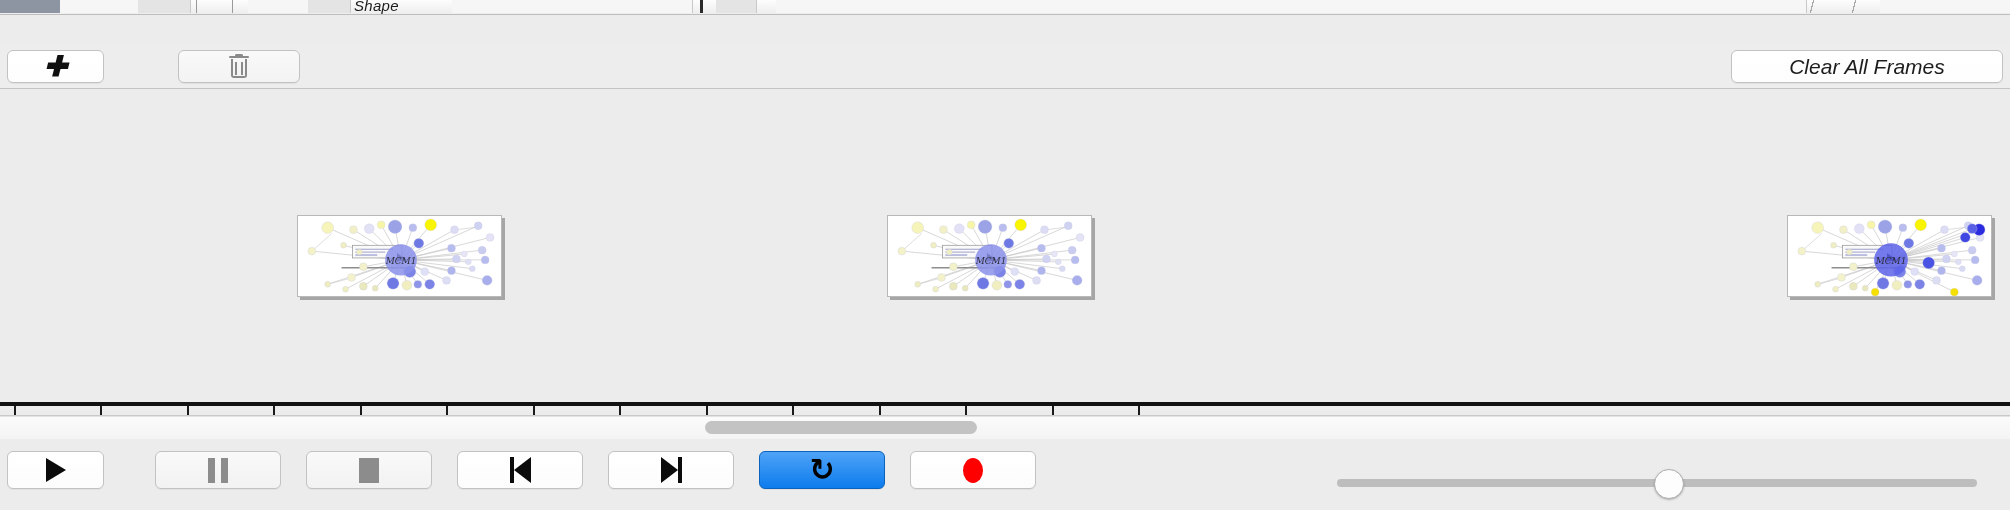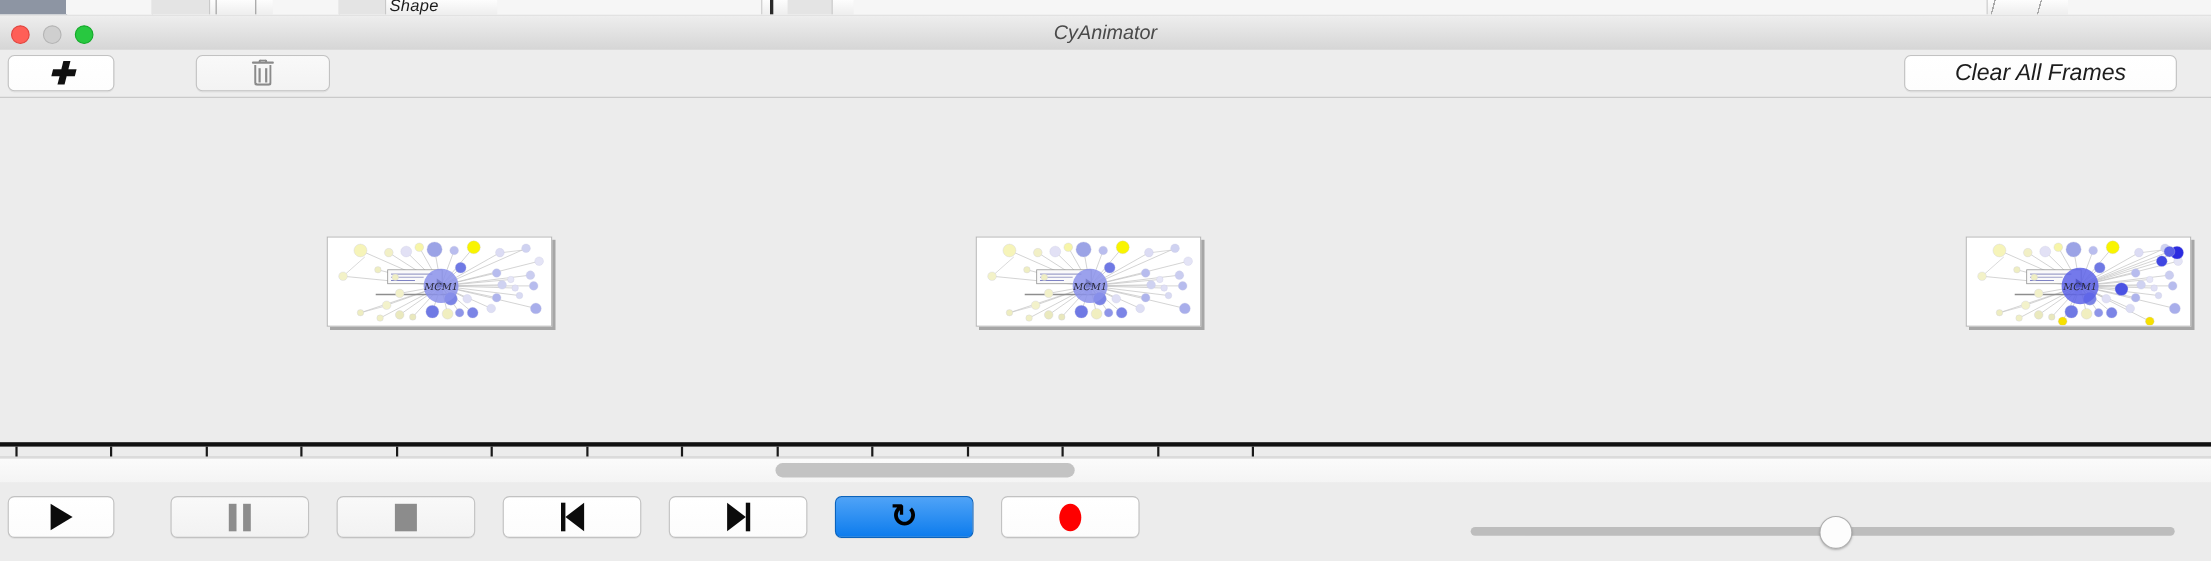--- a/index.html
+++ b/index.html
@@ -39,21 +39,21 @@
   .toolbar{position:absolute;left:0;top:45px;width:2010px;height:43px;
     background:#ededed;border-bottom:1px solid #c4c4c4;}
   .btn{position:absolute;border-radius:6px;border:1px solid #c2c2c2;
     box-shadow:0 1px 0 rgba(0,0,0,.05);
     display:flex;align-items:center;justify-content:center;
     font-size:19px;color:#1d1d1d;box-sizing:border-box;}
   .btn.enabled{background:linear-gradient(#ffffff,#fdfdfd);}
   .btn.disabled{background:linear-gradient(#f9f9f9,#f3f3f3);}
   #add-frame-button{left:7px;top:5px;width:97px;height:33px;}
   #delete-frame-button{left:178px;top:5px;width:122px;height:33px;}
-  #clear-all-frames-button{left:1731px;top:5px;width:248px;height:33px;font-size:21px;}
+  #clear-all-frames-button{left:1731px;top:5px;width:272px;height:33px;font-size:21px;}
   .plus{font-size:28px;font-weight:bold;line-height:0;color:#101010;}
   .trash{width:22px;height:25px;position:relative;}
   .trash .lid{position:absolute;left:1px;top:2px;width:20px;height:2px;background:#8a8a8a;border-radius:1px;}
   .trash .handle{position:absolute;left:7px;top:0px;width:8px;height:3px;border:2px solid #8a8a8a;border-bottom:none;border-radius:2px 2px 0 0;box-sizing:border-box;}
   .trash .can{position:absolute;left:3px;top:5px;width:16px;height:19px;
     border:2px solid #8a8a8a;border-top:none;border-radius:0 0 3px 3px;box-sizing:border-box;}
   .trash .bar{position:absolute;top:8px;width:2px;height:13px;background:#8a8a8a;}
 
   
   .timeline{position:absolute;left:0;top:89px;width:2010px;height:326px;background:#ececec;
@@ -117,28 +117,20 @@
     <div class="bg-text" style="left:354px;">Shape</div>
     <div class="bg-chip" style="left:452px;width:240px;"></div>
     <div class="bg-tick" style="left:700px;background:#2a2a2a;width:3px;"></div>
     <div class="bg-chip mid" style="left:716px;width:40px;"></div>
     <div class="bg-chip" style="left:776px;width:1030px;"></div>
     <div class="bg-slant" style="left:1806px;"></div>
     <div class="bg-slant" style="left:1848px;"></div>
     <div class="bg-chip" style="left:1880px;width:130px;"></div>
   </div>
 
-  <div class="titlebar">
-    <div class="lights">
-      <div class="light red"></div>
-      <div class="light yellow"></div>
-      <div class="light green"></div>
-    </div>
-    <div class="win-title">CyAnimator</div>
-  </div>
 
   <div class="toolbar">
     <div class="btn enabled" id="add-frame-button">
       <span class="plus">✚</span>
     </div>
     <div class="btn disabled" id="delete-frame-button">
       <span class="trash">
         <i class="handle"></i>
           <i class="lid"></i>
           <i class="can"></i>

